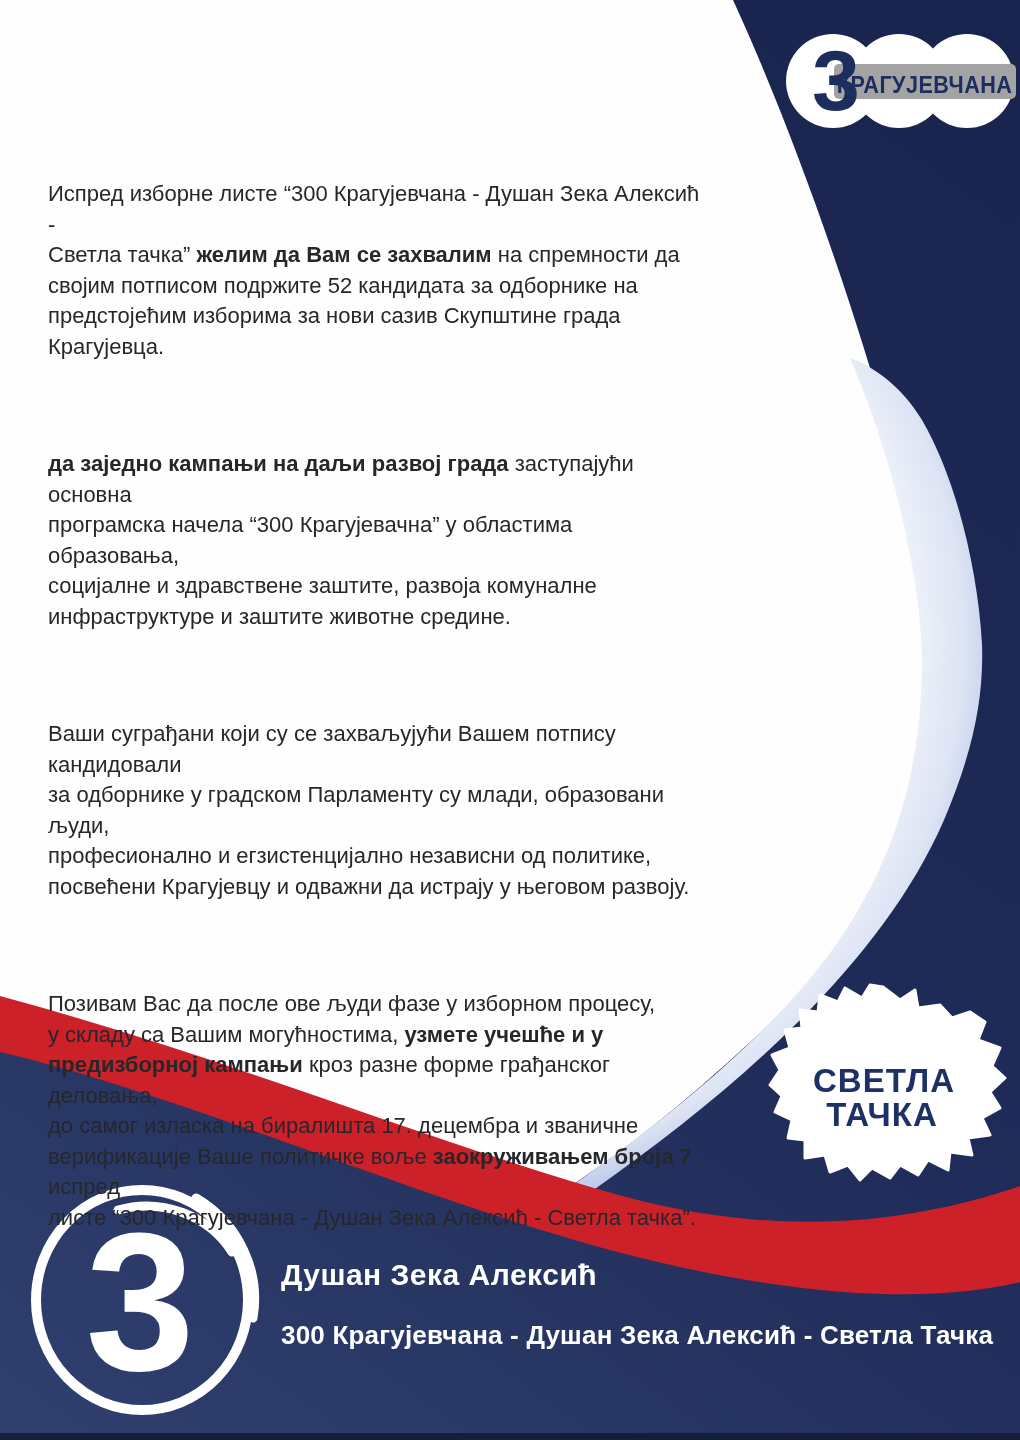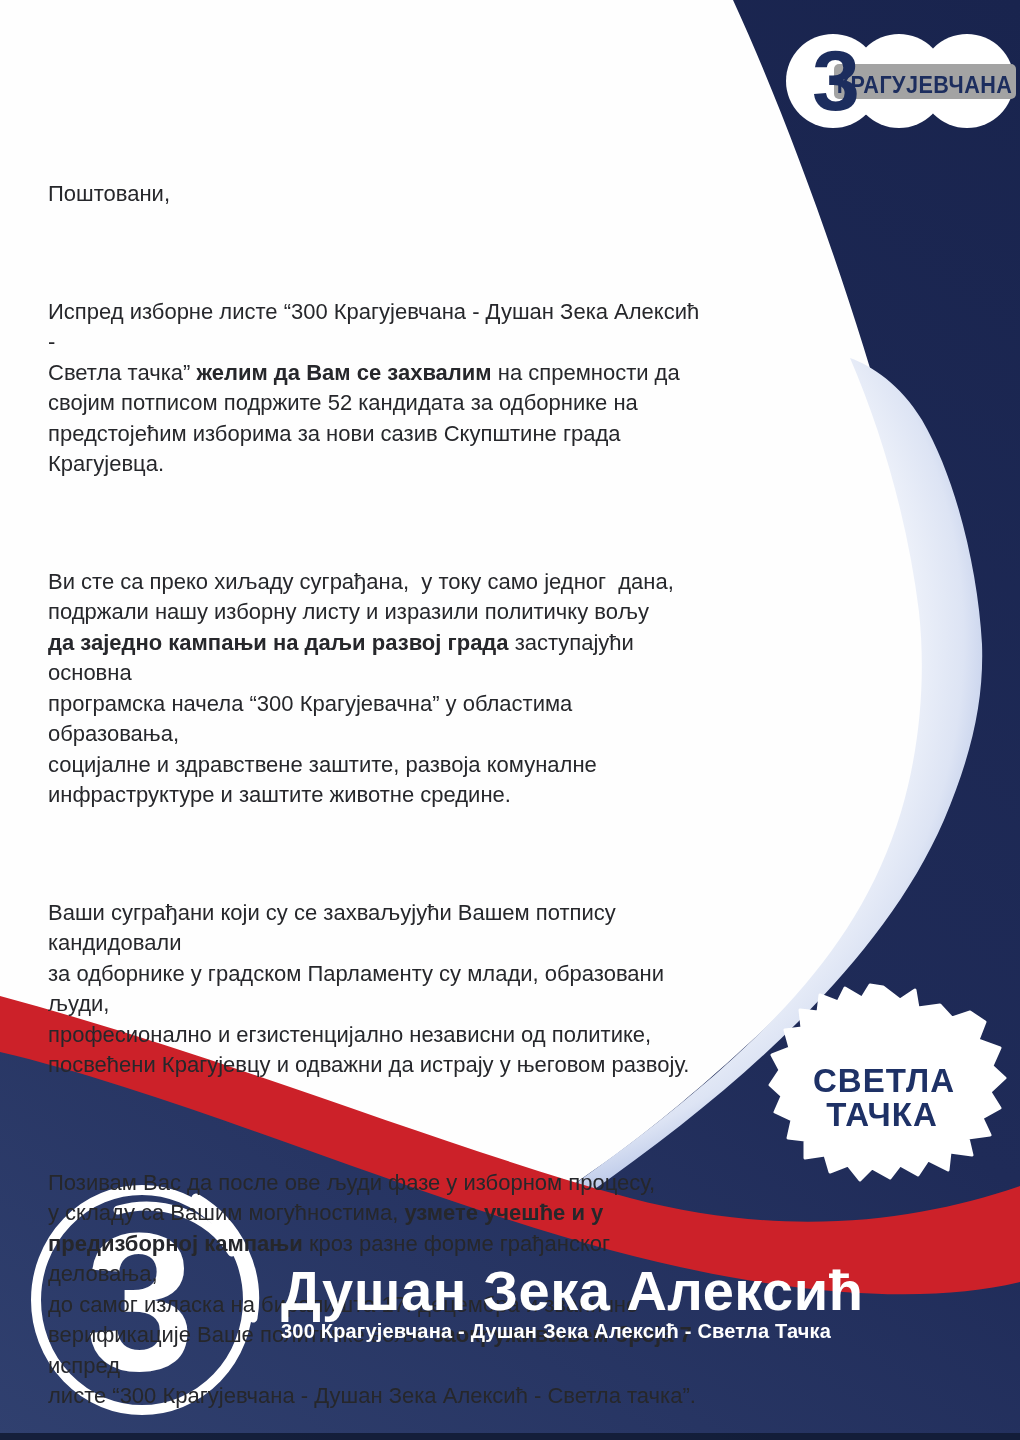--- a/index.html
+++ b/index.html
@@ -36,25 +36,25 @@
     display:flex;align-items:flex-end;justify-content:center;
   }
   .logo .band span{
     color:#1c2d5e;font-size:24px;font-weight:800;letter-spacing:.5px;
     transform:scaleX(.9);white-space:nowrap;
   }
 
   
   .footer-name{
     position:absolute;left:281px;top:1258px;width:720px;
-    color:#ffffff;font-size:56px;font-weight:800;letter-spacing:.5px;
+    color:#ffffff;font-size:30px;font-weight:800;letter-spacing:.5px;
   }
   .footer-list{
     position:absolute;left:281px;top:1320px;width:739px;
-    color:#ffffff;font-size:20px;font-weight:700;letter-spacing:.2px;
+    color:#ffffff;font-size:26px;font-weight:700;letter-spacing:.2px;
   }
 
   .svg-text{font-family:"Liberation Sans","DejaVu Sans",sans-serif;}
 </style>
 </head>
 <body>
 
 <div class="canvas">
 
   <svg class="bg" viewBox="0 0 1020 1440" aria-hidden="true">
@@ -126,28 +126,25 @@
     <div class="disc d1"></div>
     <div class="disc d2"></div>
     <div class="disc d3"></div>
     <div class="band">
       <span>КРАГУЈЕВЧАНА</span>
     </div>
     <div class="num">3</div>
   </div>
 
   <div class="letter">
-    <p>Поштовани,</p>
     <p><span>Испред изборне листе “300 Крагујевчана - Душан Зека Алексић -
 Светла тачка” </span><span class="b">желим да Вам се захвалим</span><span> на спремности да
 својим потписом подржите 52 кандидата за одборнике на
 предстојећим изборима за нови сазив Скупштине града Крагујевца.</span></p>
-    <p><span>Ви сте са преко хиљаду суграђана,  у току само једног  дана,
-подржали нашу изборну листу и изразили политичку вољу
-</span><span class="b">да заједно кампањи на даљи развој града</span><span> заступајући основна
+    <p><span class="b">да заједно кампањи на даљи развој града</span><span> заступајући основна
 програмска начела “300 Крагујевачна” у областима образовања,
 социјалне и здравствене заштите, развоја комуналне
 инфраструктуре и заштите животне средине.</span></p>
     <p><span>Ваши суграђани који су се захваљујући Вашем потпису кандидовали
 за одборнике у градском Парламенту су млади, образовани људи,
 професионално и егзистенцијално независни од политике,
 посвећени Крагујевцу и одважни да истрају у његовом развоју.</span></p>
     <p><span>Позивам Вас да после ове људи фазе у изборном процесу,
 у складу са Вашим могућностима, </span><span class="b">узмете учешће и у
 предизборној кампањи</span><span> кроз разне форме грађанског деловања,

